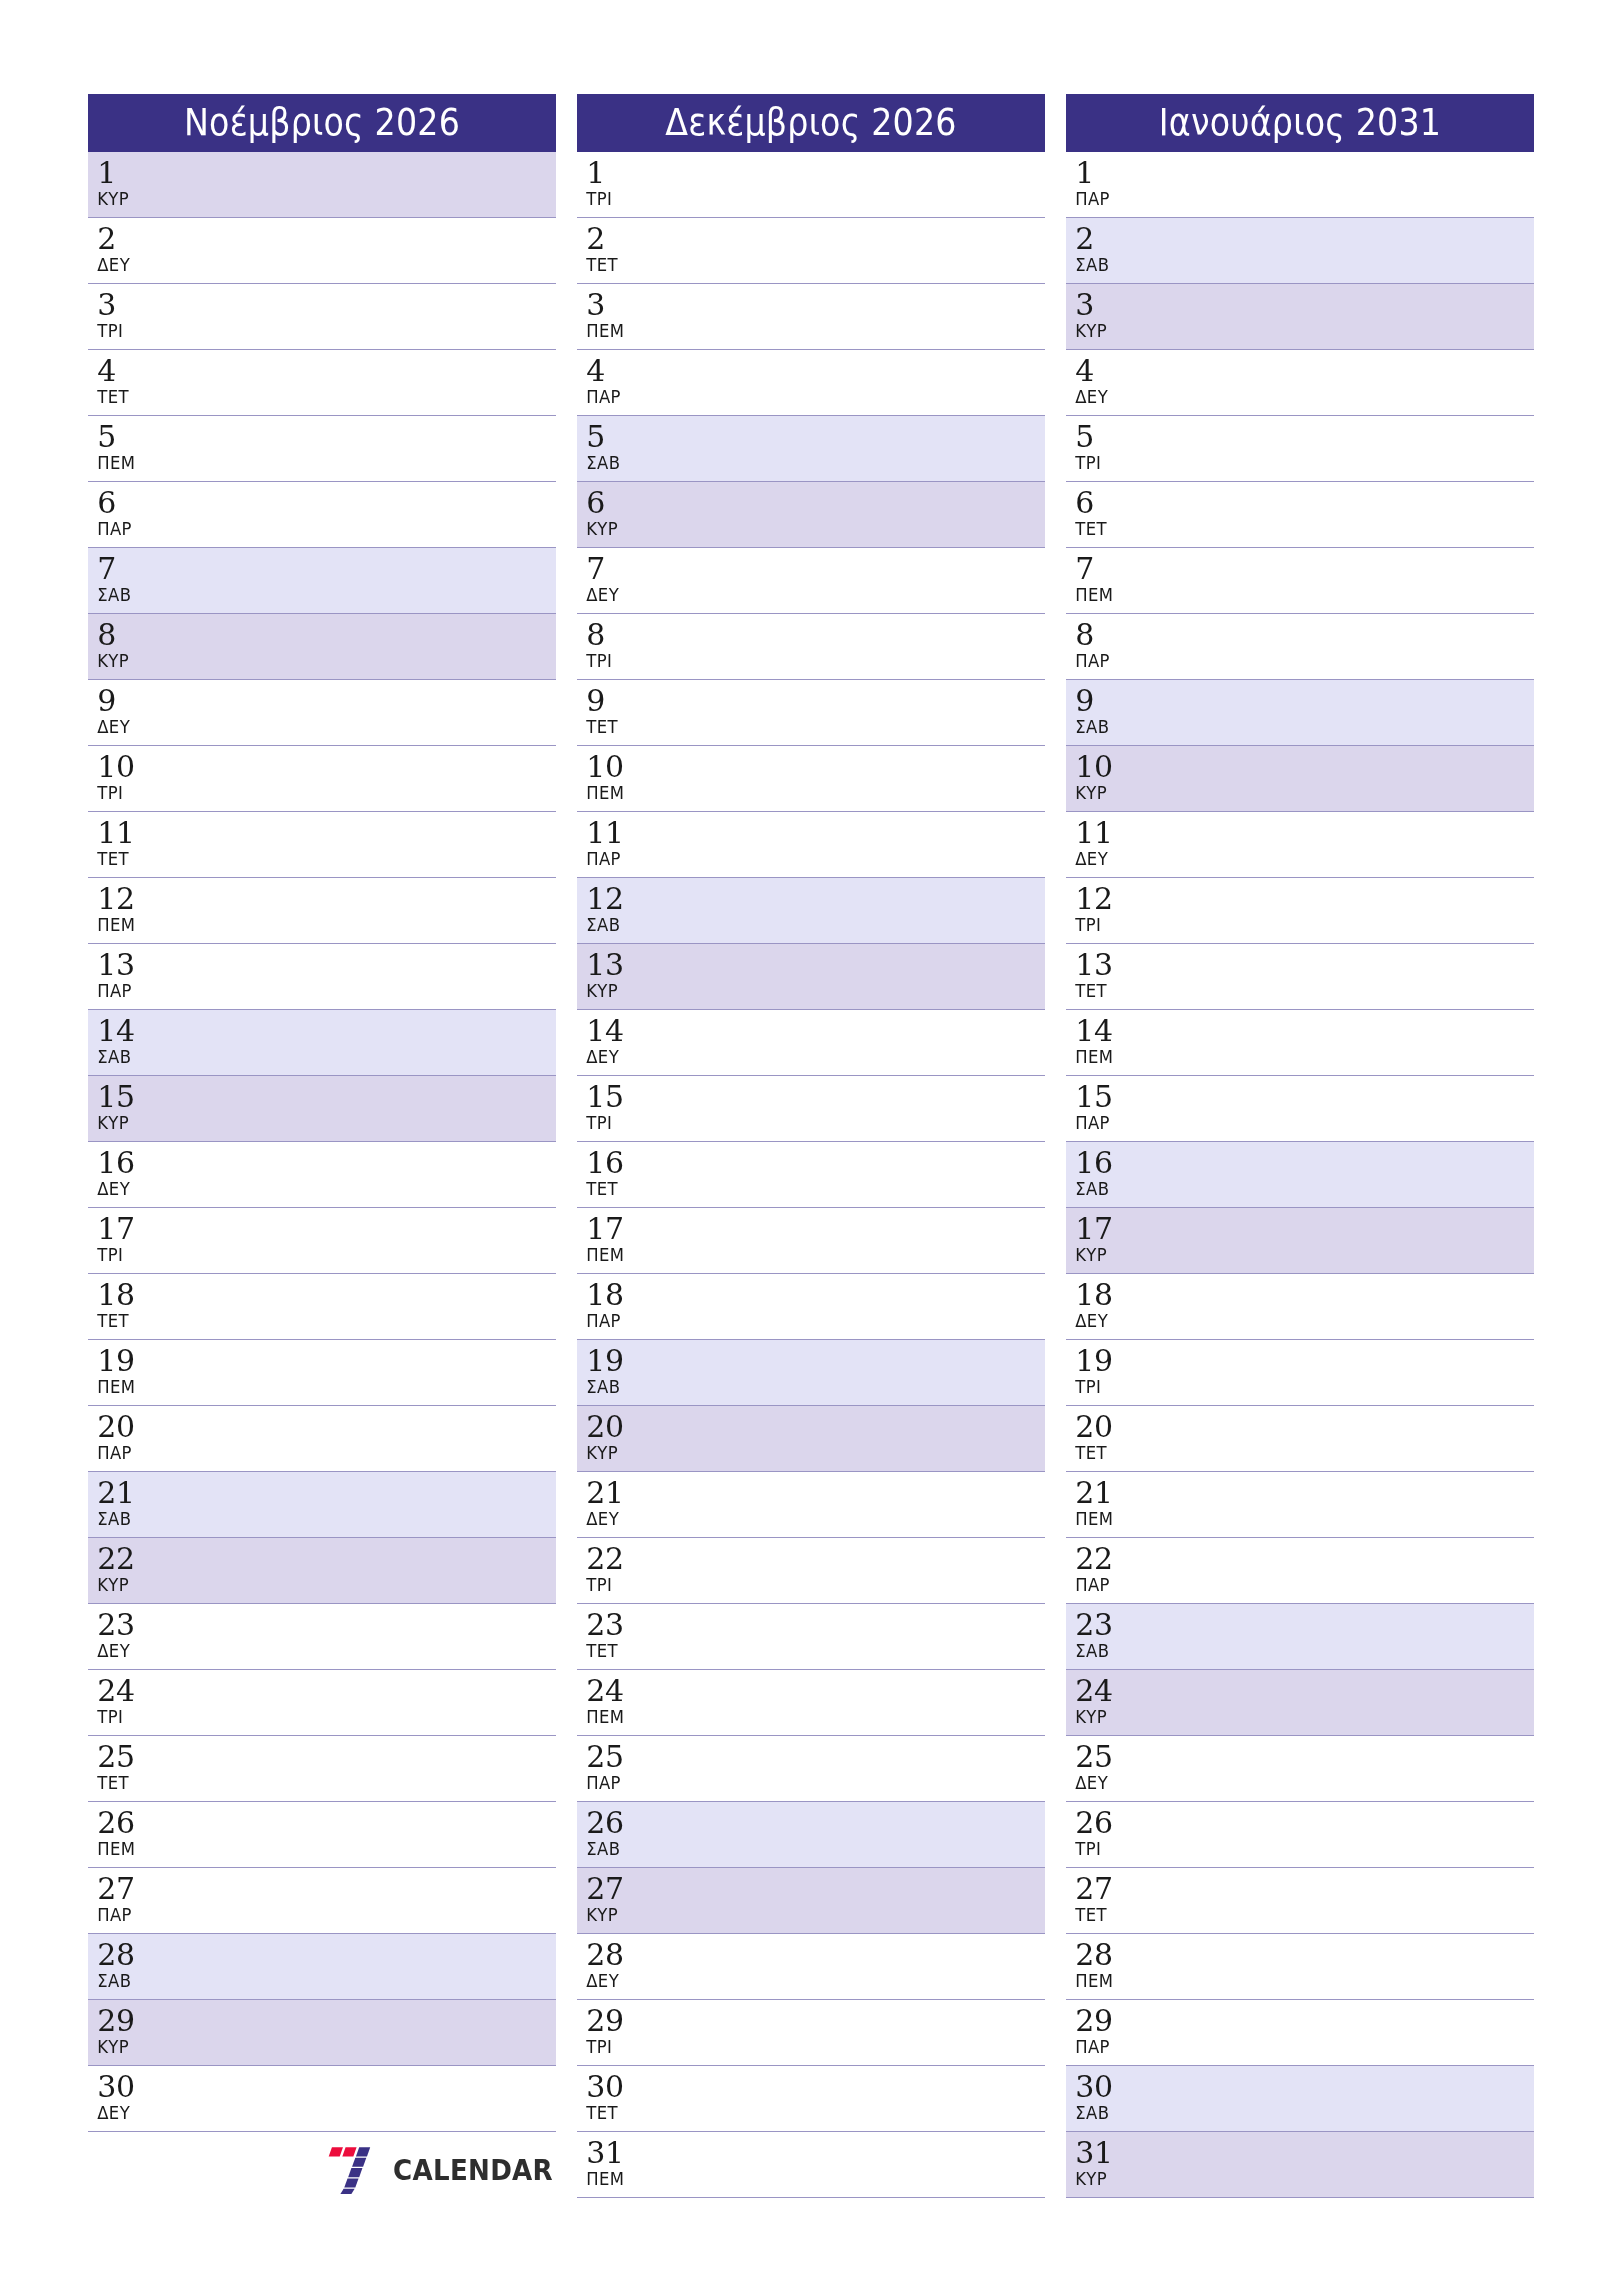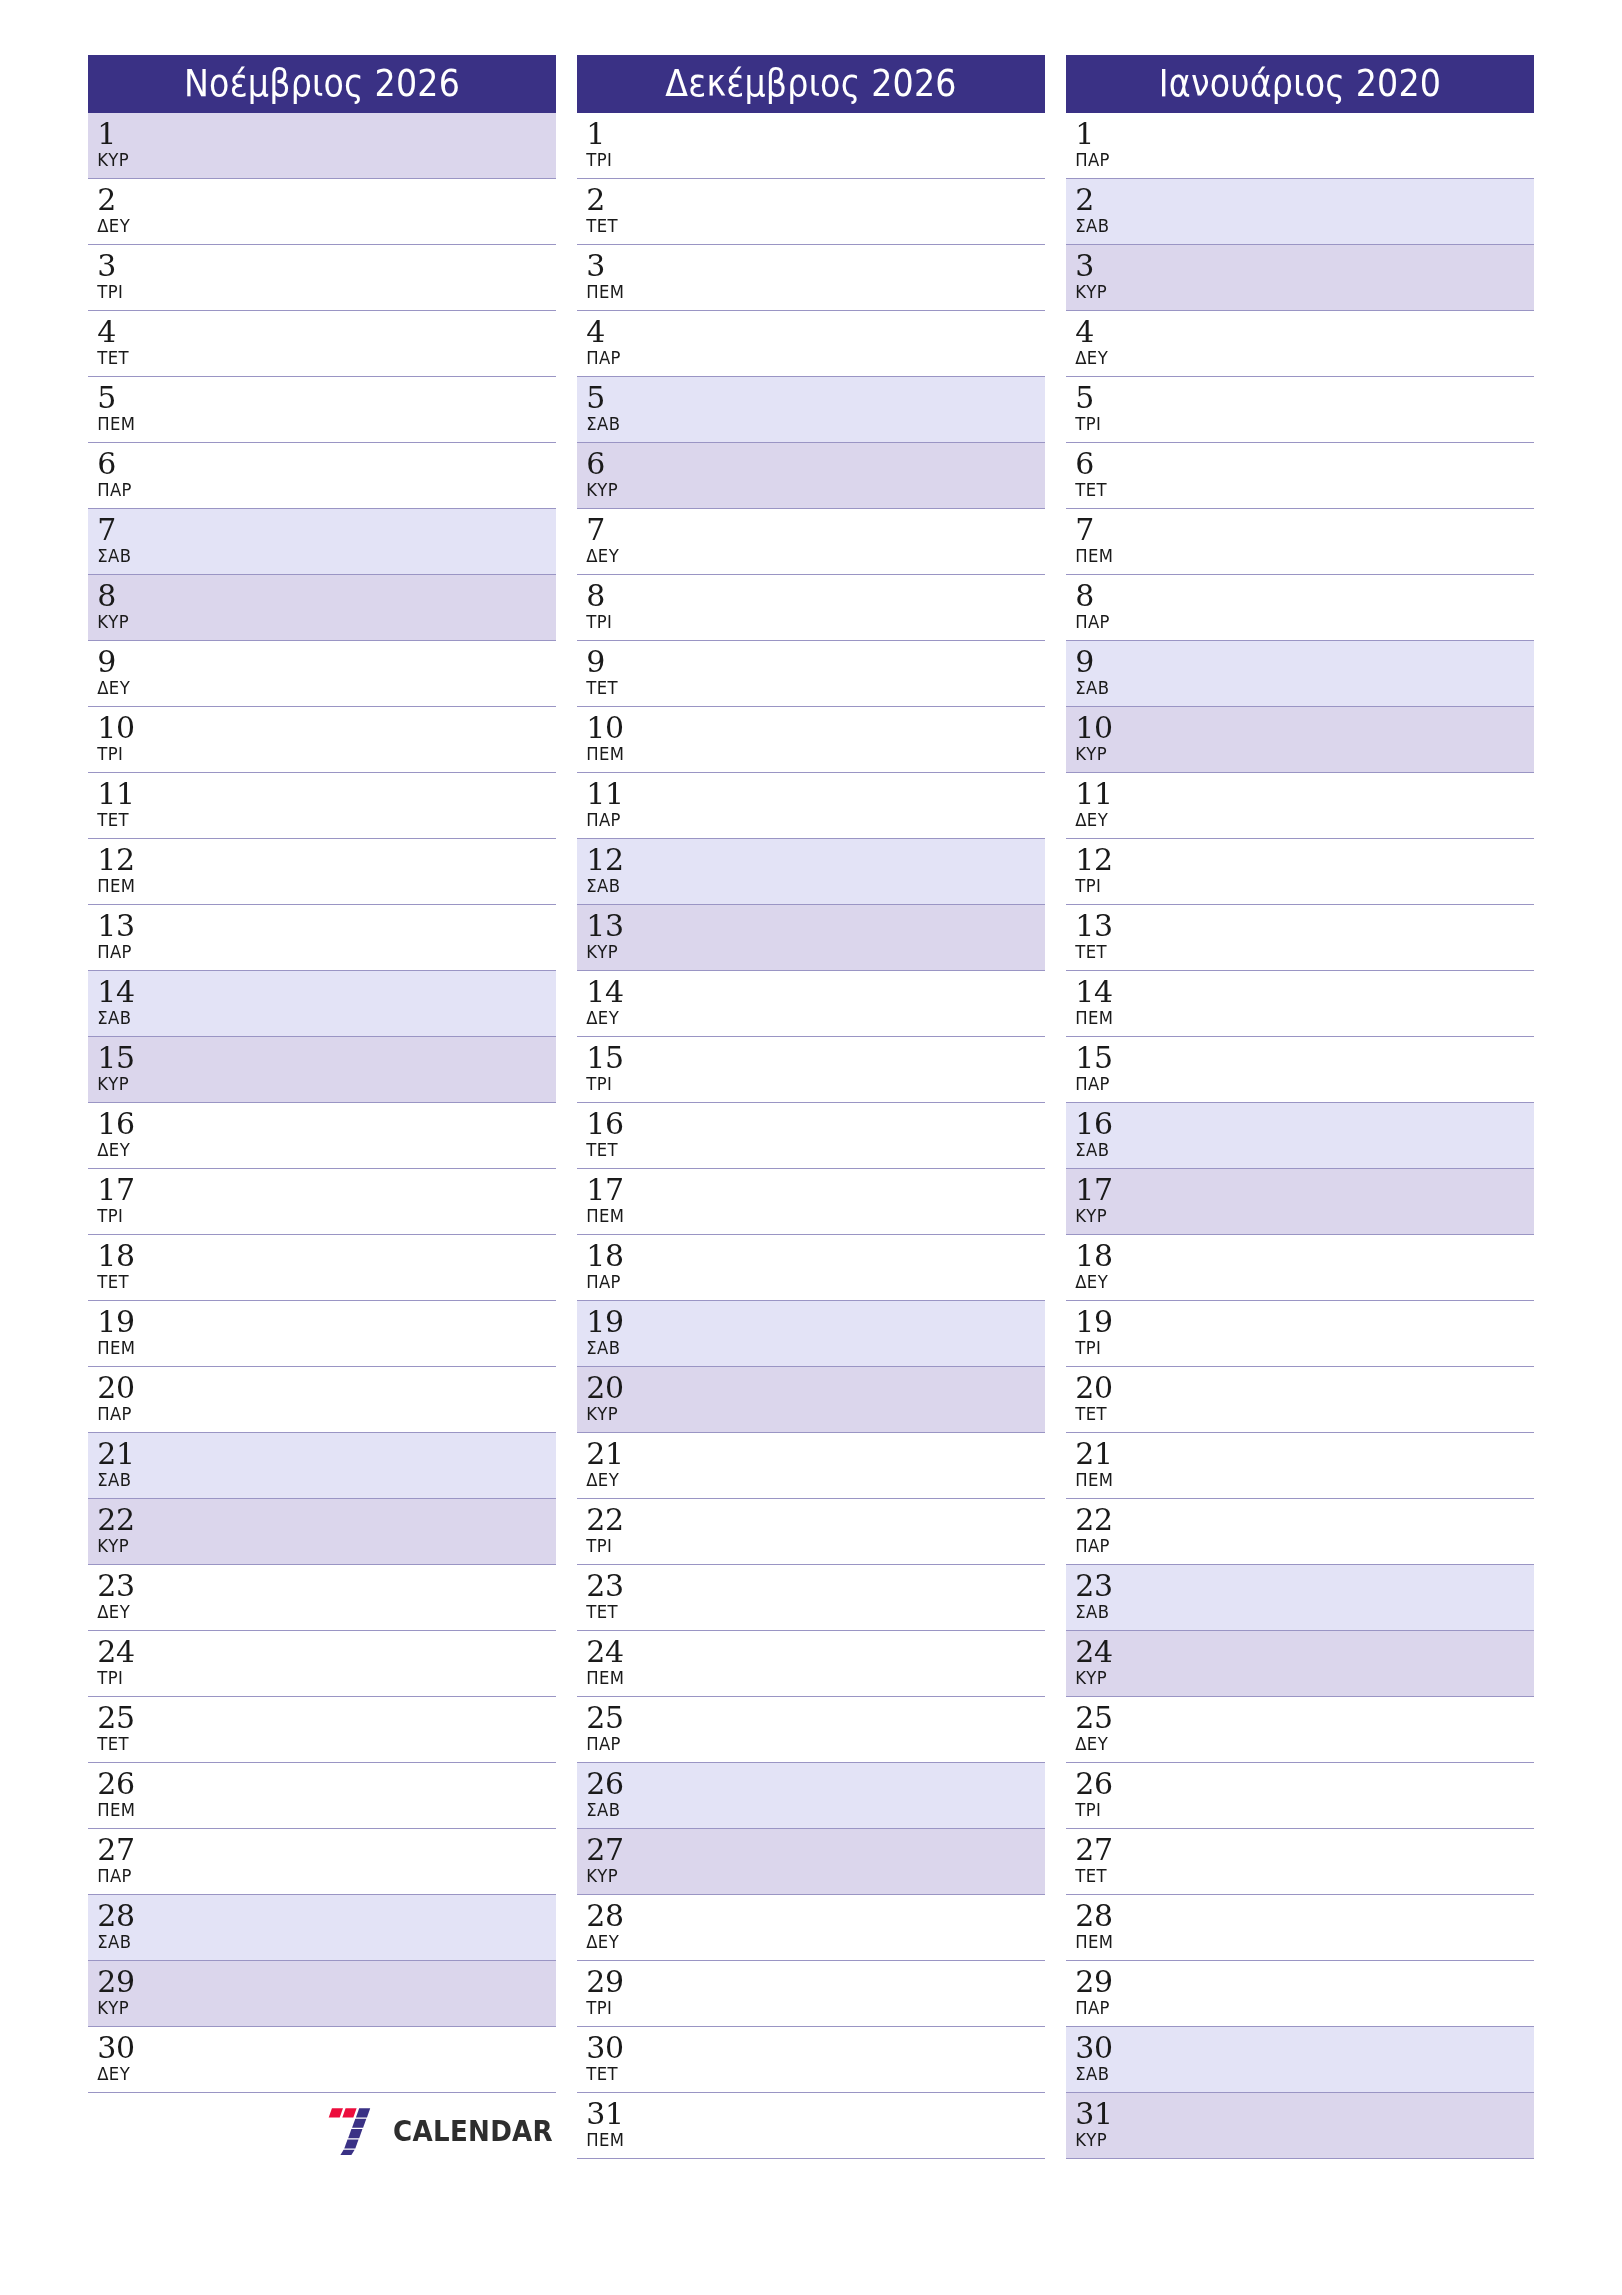--- a/index.html
+++ b/index.html
@@ -6,21 +6,21 @@
   html, body {
     width:1623px; height:2295px;
     background:#ffffff;
     font-family:"DejaVu Sans Condensed","Liberation Sans",sans-serif;
     -webkit-font-smoothing:antialiased;
   }
   #sheet {
     position:relative;
     width:1623px; height:2295px;
     background:#ffffff;
-    padding:55px 89px 0 88px;
+    padding:94px 89px 0 88px;
   }
   #grid {
     display:flex;
     gap:21px;
     width:100%;
   }
   .month-col {
     flex:1 1 0;
     min-width:0;
     display:flex;
@@ -361,21 +361,21 @@
             <span class="day-num">30</span>
             <span class="day-wd">ΤΕΤ</span>
           </div>
           <div class="day-row">
             <span class="day-num">31</span>
             <span class="day-wd">ΠΕΜ</span>
           </div>
         </div>
       </div>
       <div class="month-col">
-        <div class="month-header">Ιανουάριος 2020</div>
+        <div class="month-header">Ιανουάριος 2031</div>
         <div class="days">
           <div class="day-row">
             <span class="day-num">1</span>
             <span class="day-wd">ΠΑΡ</span>
           </div>
           <div class="day-row sat">
             <span class="day-num">2</span>
             <span class="day-wd">ΣΑΒ</span>
           </div>
           <div class="day-row sun">

